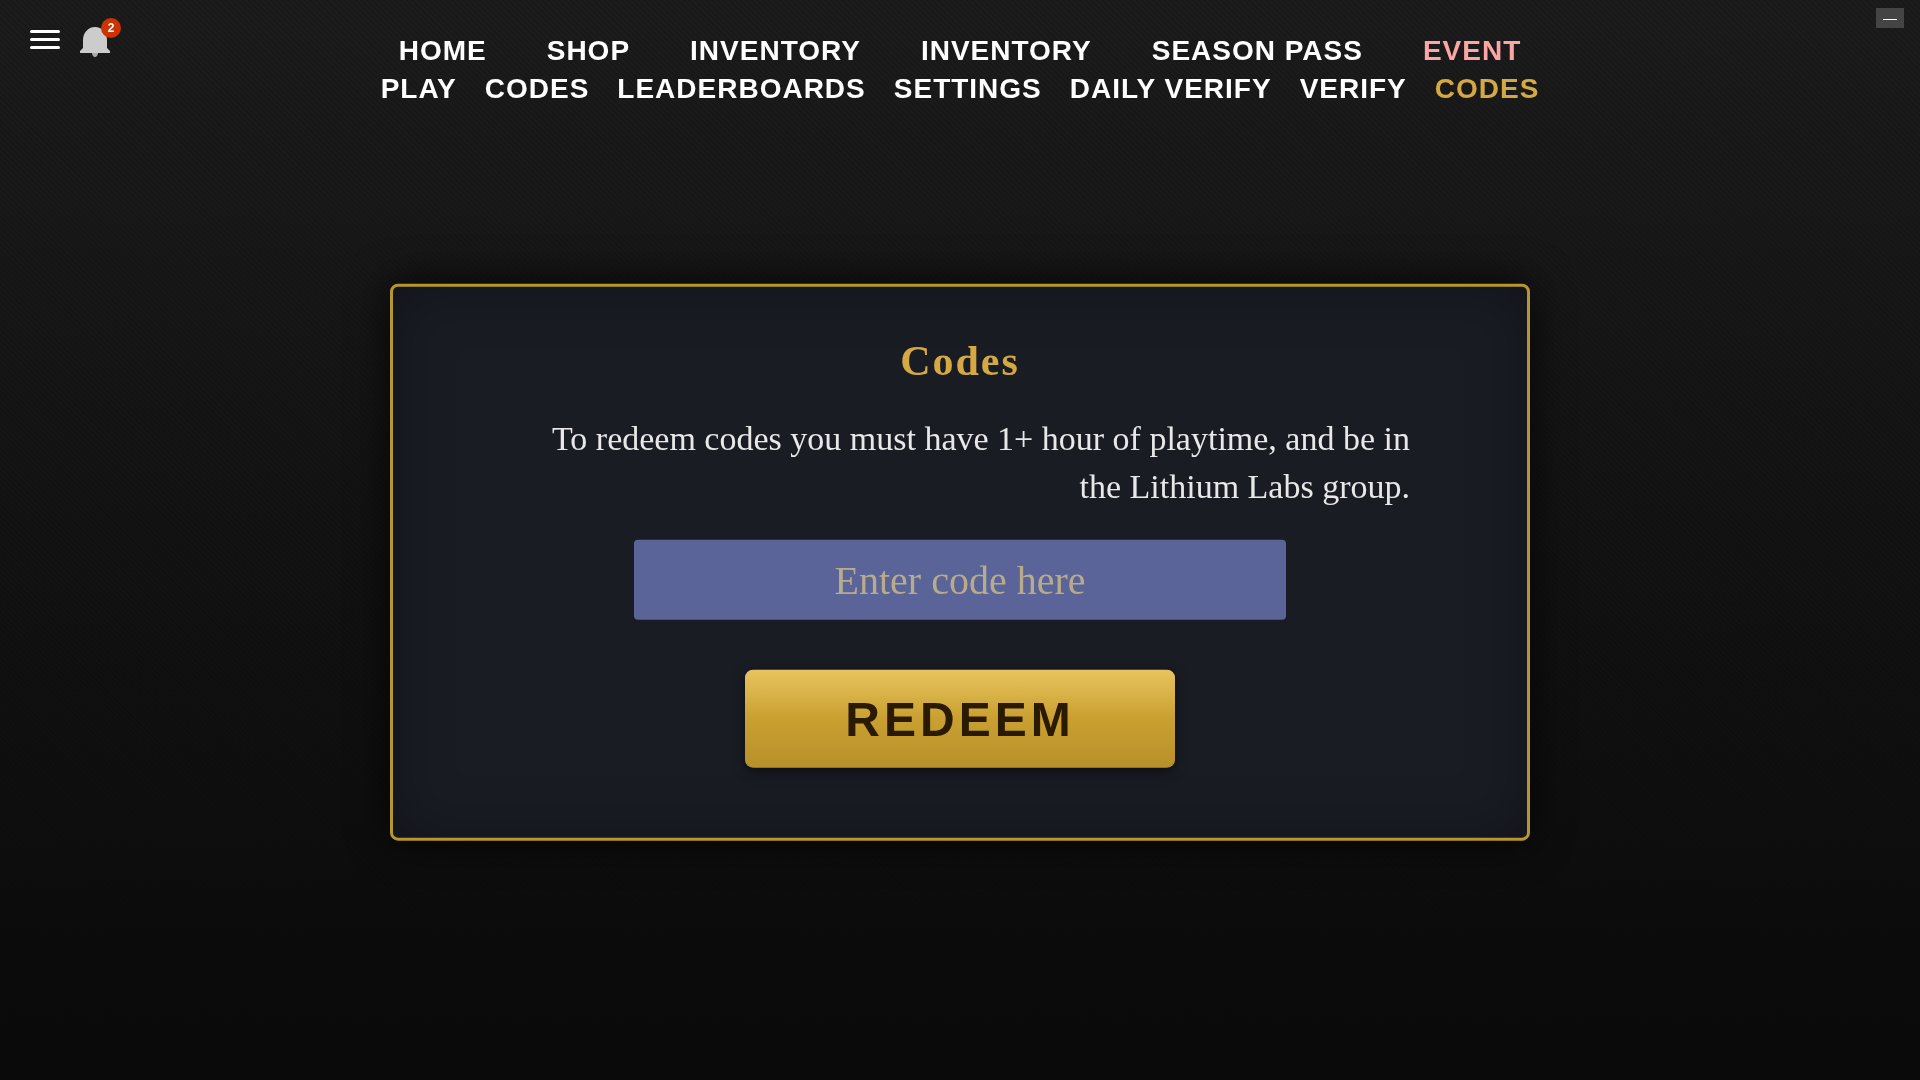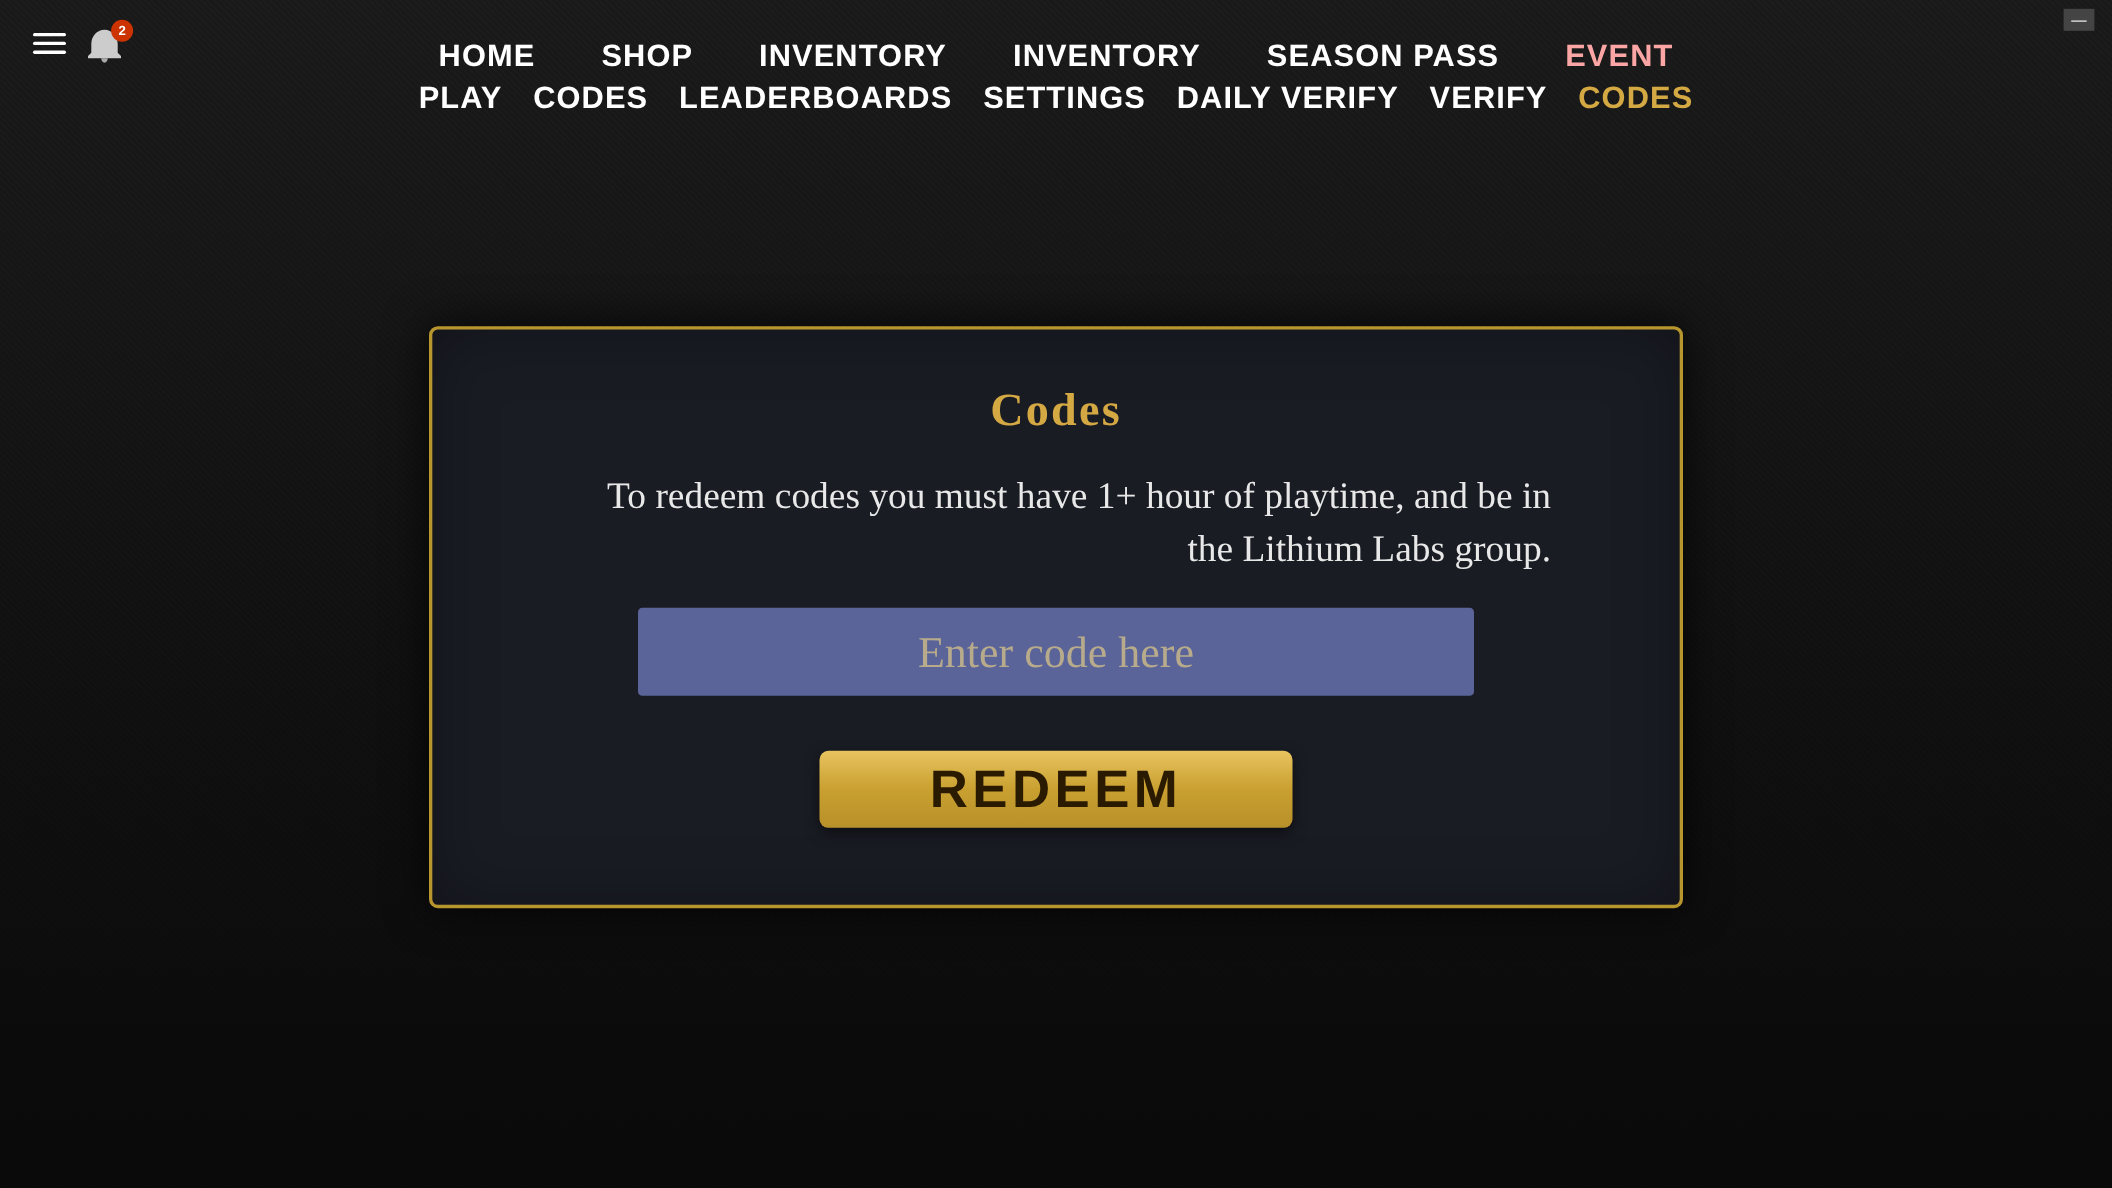--- a/index.html
+++ b/index.html
@@ -158,21 +158,21 @@
     .dialog-description {
       font-size: 34px;
       color: #e8e8e8;
       text-align: right;
       line-height: 1.4;
       font-family: Georgia, serif;
       max-width: 900px;
     }
 
     .code-input-container {
-      width: 760px;
+      width: 652px;
     }
 
     .code-input {
       width: 100%;
       height: 80px;
       background: #5a6499;
       border: none;
       border-radius: 4px;
       font-size: 40px;
       color: #c8b88a;
@@ -184,21 +184,21 @@
     }
 
     .code-input::placeholder {
       color: #c8b88a;
       opacity: 0.85;
     }
 
     .redeem-button {
       margin-top: 20px;
       width: 430px;
-      height: 70px;
+      height: 98px;
       background: linear-gradient(180deg, #e8c460 0%, #c9a030 50%, #b8902a 100%);
       border: none;
       border-radius: 8px;
       font-size: 48px;
       font-weight: bold;
       color: #2a1a00;
       cursor: pointer;
       font-family: Arial, sans-serif;
       letter-spacing: 4px;
       box-shadow: 0 4px 12px rgba(0,0,0,0.5);

